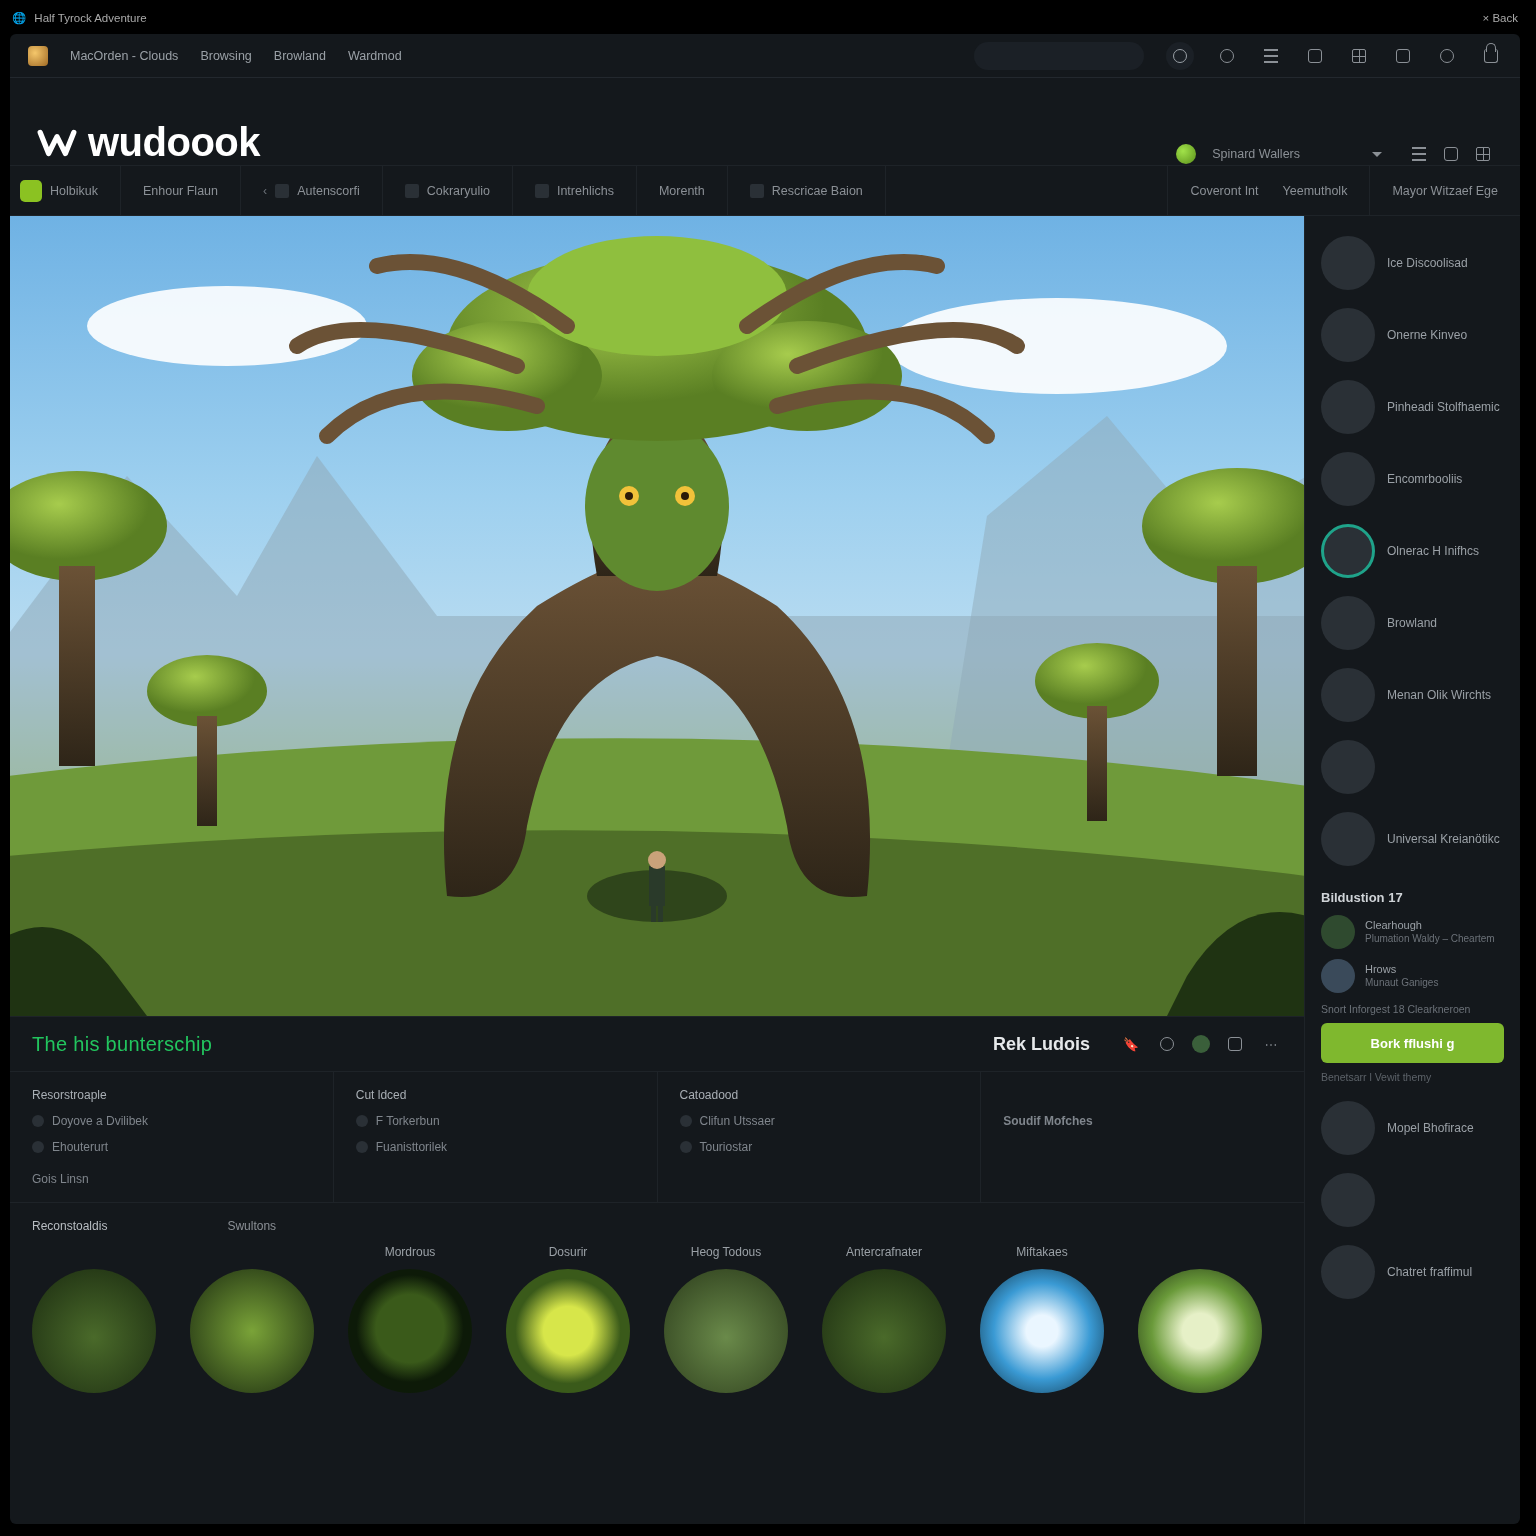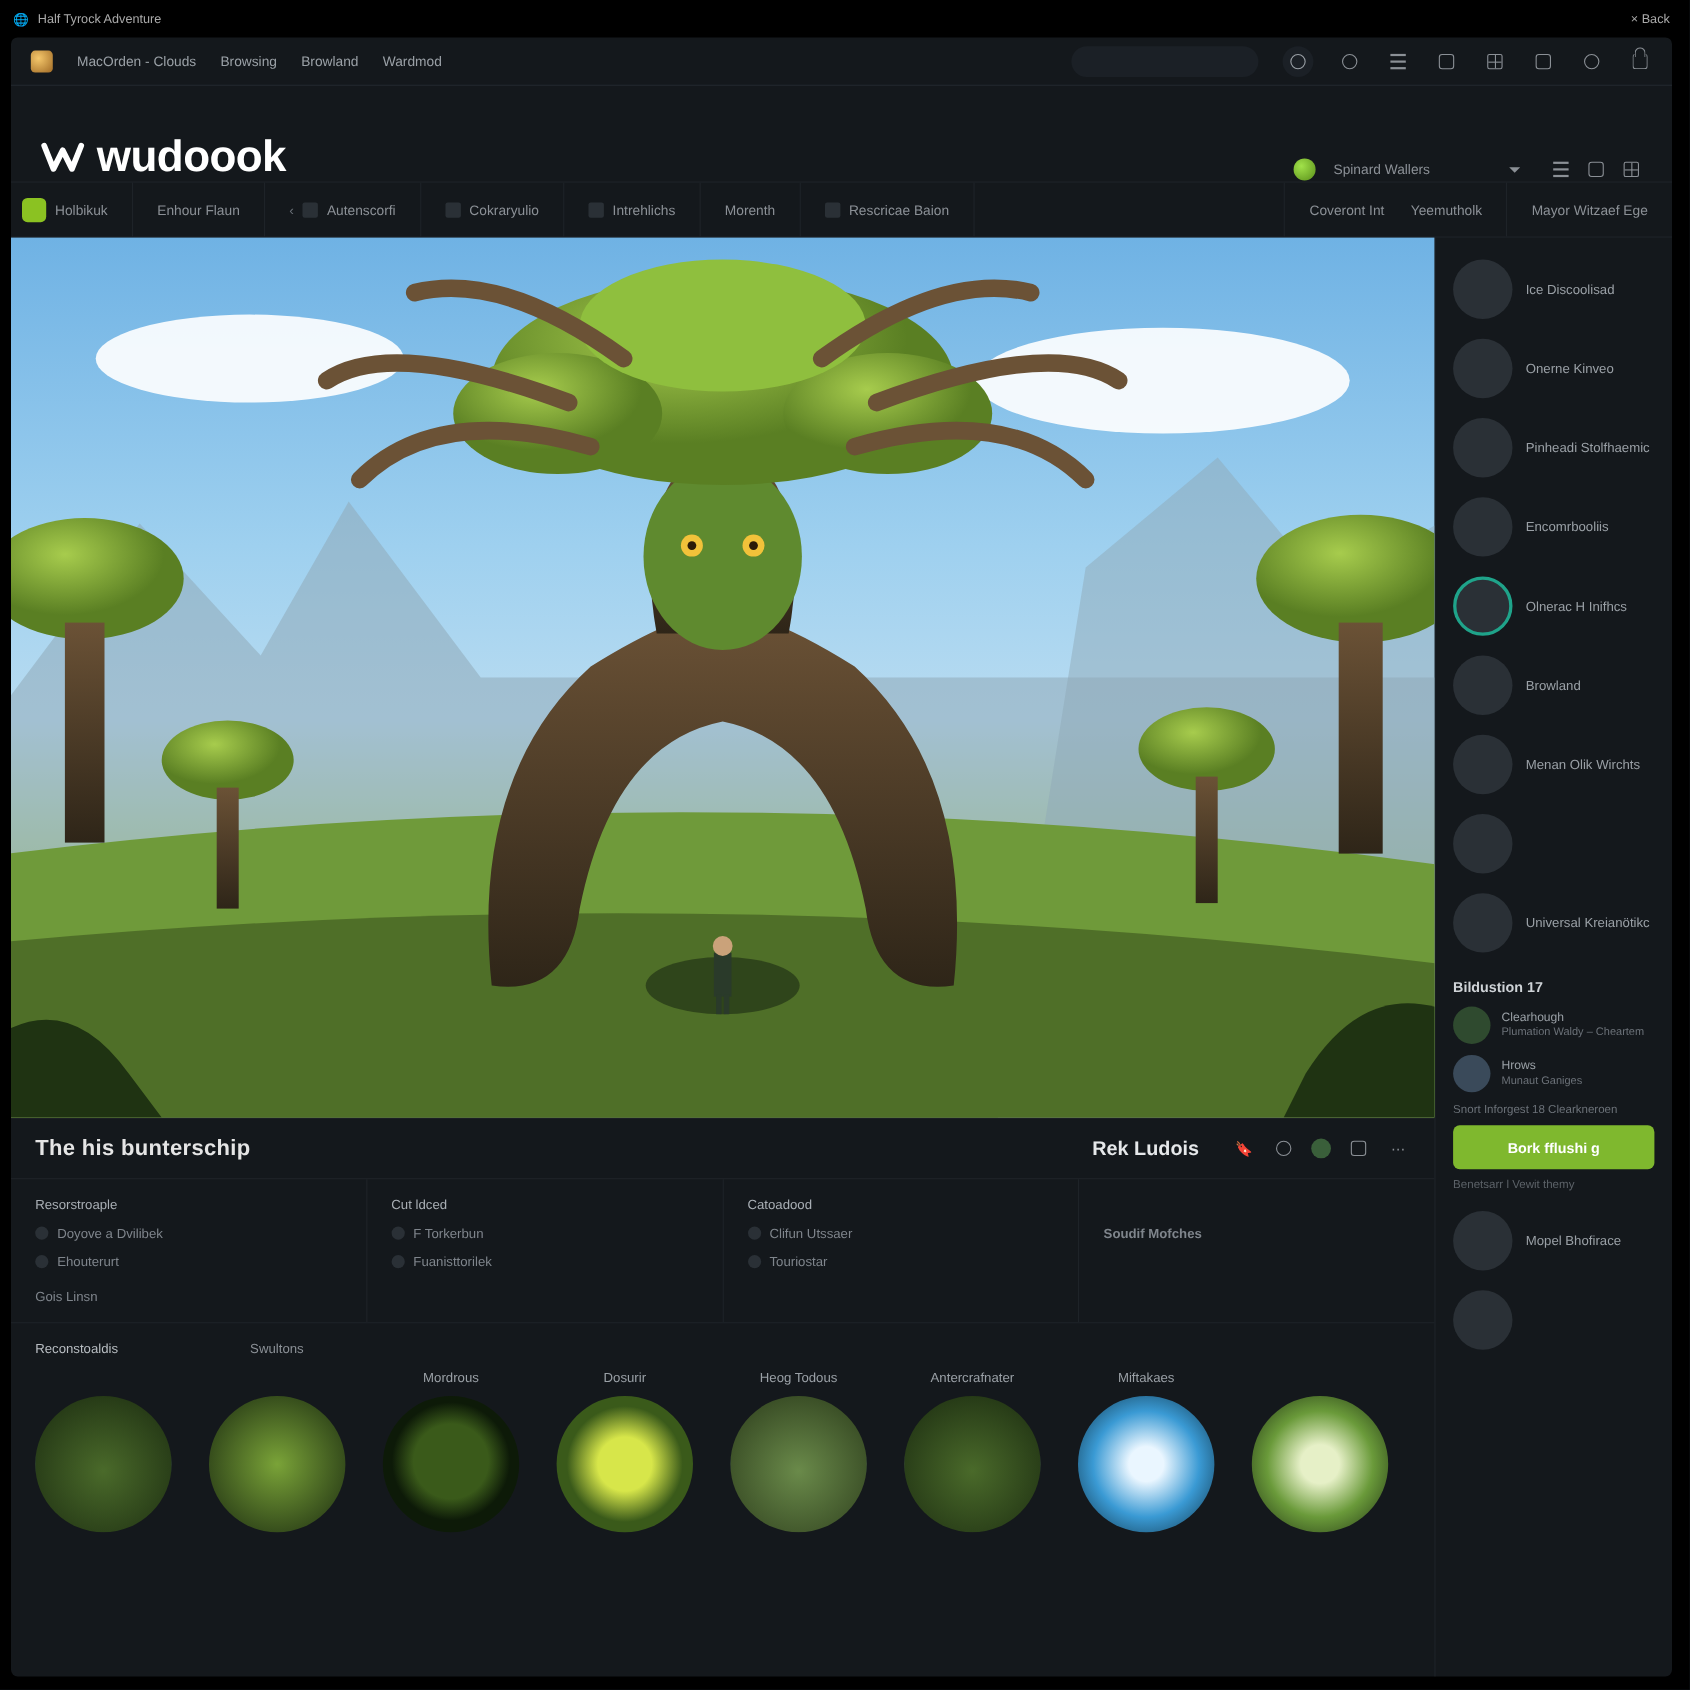--- a/index.html
+++ b/index.html
@@ -129,21 +129,21 @@
     position:relative;
   }
   
   .sechead {
     height:56px; display:flex; align-items:center;
     padding: 0 22px;
     border-bottom:1px solid #1e2328;
     border-top:1px solid #1e2328;
     font-family:"Trebuchet MS",sans-serif;
   }
-  .sechead h2 { color:#e5e5e5; font-size:20px; font-weight:700; letter-spacing:0.3px;}
+  .sechead h2 { color:#22c55e; font-size:20px; font-weight:400; letter-spacing:0.3px;}
   .sechead .spacer{flex:1;}
   .sechead h3 { color:#e6e8ea; font-size:18px; font-weight:600;}
   .sechead .tools{display:flex;gap:14px;align-items:center;color:#8b9096;margin-left:30px;}
   .sechead .tools .sm-av{width:18px;height:18px;border-radius:50%;background:#3a5f3a;}
   
   .infocols {
     display:flex; font-size:12px; color:#7f858c;
     border-bottom:1px solid #1e2328;
   }
   .infocol {
@@ -582,16 +582,20 @@
         </div>
 
         <div class="side-item">
             <div class="av av10"></div>
             <span class="lbl">Mopel Bhofirace</span>
           </div>
         <div class="side-item">
             <div class="av av11"></div>
             <span class="lbl"></span>
           </div>
+        <div class="side-item">
+            <div class="av av12"></div>
+            <span class="lbl">Chatret fraffimul</span>
+          </div>
       </div>
     </div>
   </div>
 </div>
 
 </body></html>

